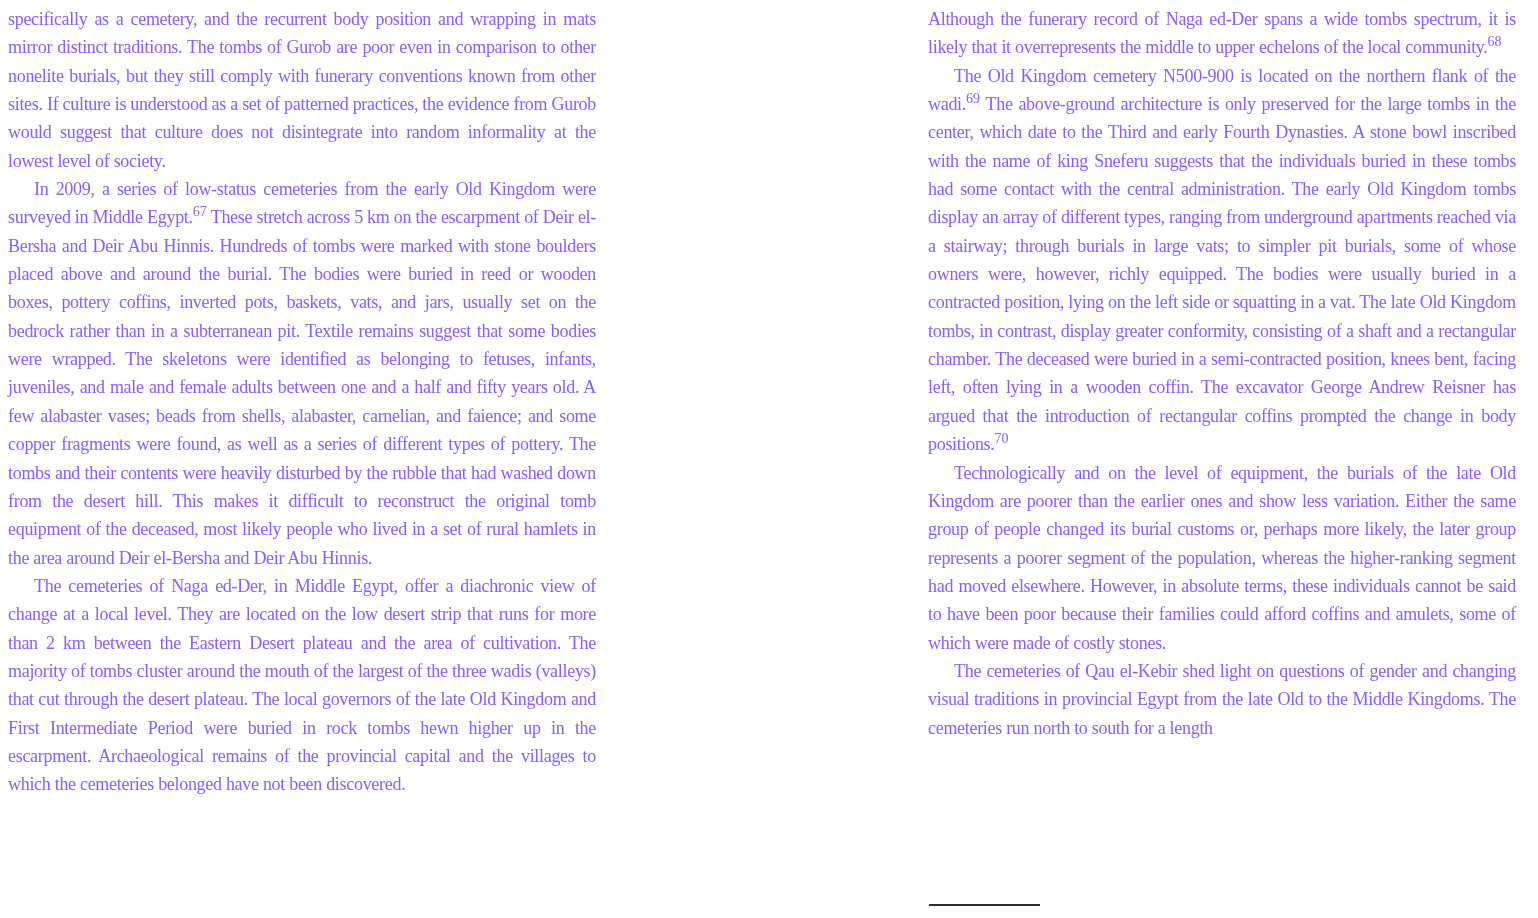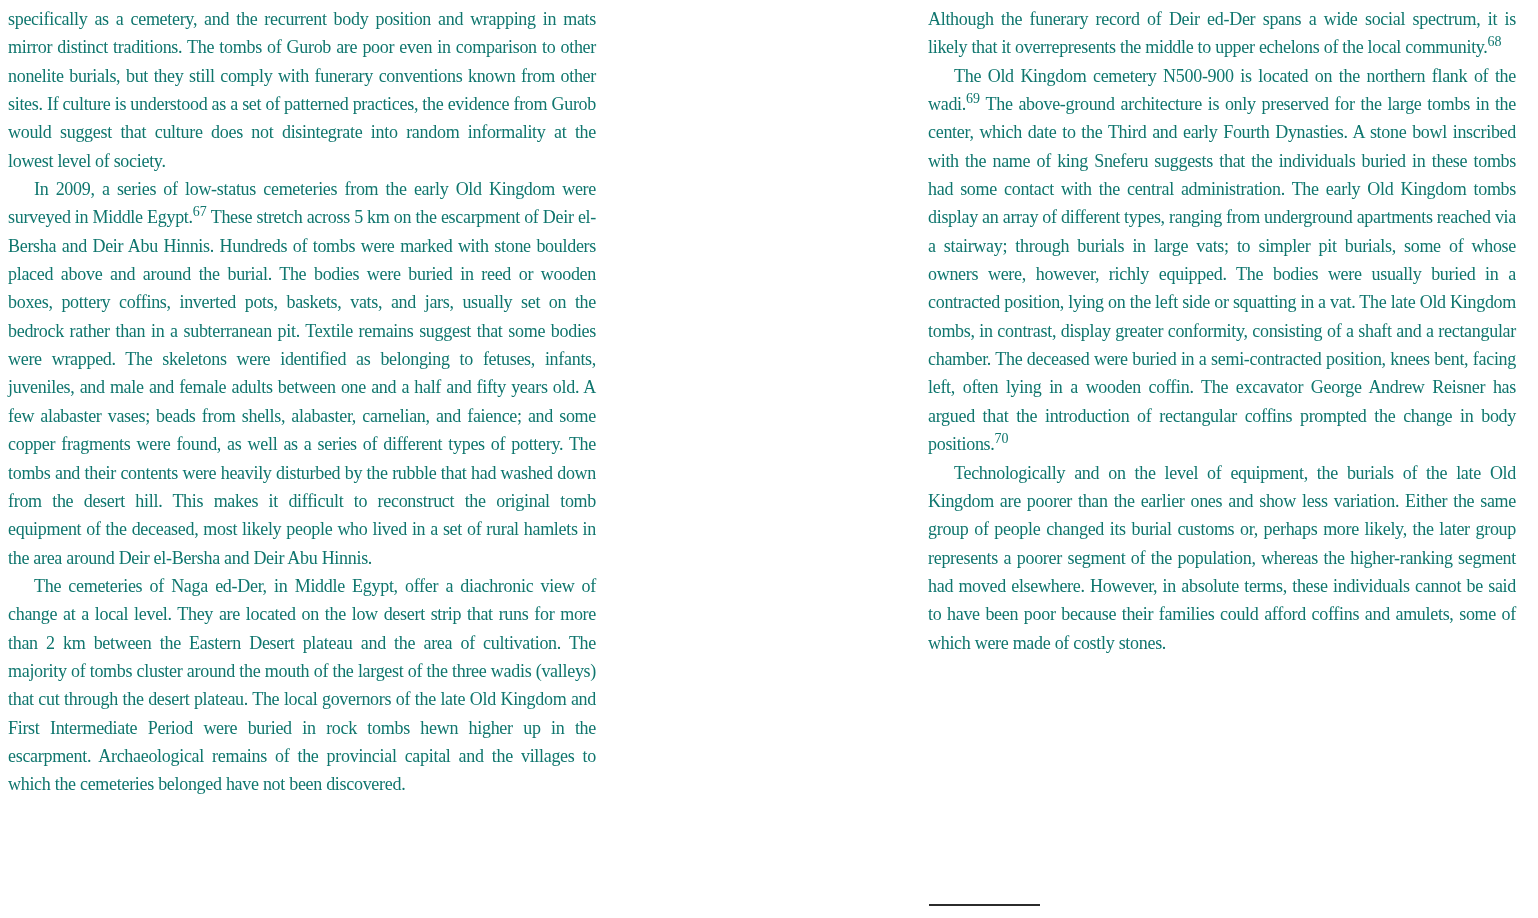--- a/index.html
+++ b/index.html
@@ -44,25 +44,26 @@
     left: 929px;
     top: 904px;
     width: 111px;
     height: 2px;
     background: #2b2b2b;
   }
 </style>
 </head>
 <body style="background: rgb(255, 255, 255);">
 
-<div class="spread" style="color: #0f766e;">
+<div class="spread" style="color: #8b5cf6;">
   <div class="column left">
       <p class="para"><span>specifically as a cemetery, and the recurrent body position and wrapping in mats mirror distinct traditions. The tombs of Gurob are poor even in comparison to other nonelite burials, but they still comply with funerary conventions known from other sites. If culture is understood as a set of patterned practices, the evidence from Gurob would suggest that culture does not disintegrate into random informality at the lowest level of society.</span></p>
       <p class="para indent"><span>In 2009, a series of low-status cemeteries from the early Old Kingdom were surveyed in Middle Egypt.</span><sup class="fn">67</sup><span> These stretch across 5 km on the escarpment of Deir el-Bersha and Deir Abu Hinnis. Hundreds of tombs were marked with stone boulders placed above and around the burial. The bodies were buried in reed or wooden boxes, pottery coffins, inverted pots, baskets, vats, and jars, usually set on the bedrock rather than in a subterranean pit. Textile remains suggest that some bodies were wrapped. The skeletons were identified as belonging to fetuses, infants, juveniles, and male and female adults between one and a half and fifty years old. A few alabaster vases; beads from shells, alabaster, carnelian, and faience; and some copper fragments were found, as well as a series of different types of pottery. The tombs and their contents were heavily disturbed by the rubble that had washed down from the desert hill. This makes it difficult to reconstruct the original tomb equipment of the deceased, most likely people who lived in a set of rural hamlets in the area around Deir el-Bersha and Deir Abu Hinnis.</span></p>
       <p class="para indent"><span>The cemeteries of Naga ed-Der, in Middle Egypt, offer a diachronic view of change at a local level. They are located on the low desert strip that runs for more than 2 km between the Eastern Desert plateau and the area of cultivation. The majority of tombs cluster around the mouth of the largest of the three wadis (valleys) that cut through the desert plateau. The local governors of the late Old Kingdom and First Intermediate Period were buried in rock tombs hewn higher up in the escarpment. Archaeological remains of the provincial capital and the villages to which the cemeteries belonged have not been discovered.</span></p>
     </div>
   <div class="column right">
-      <p class="para"><span>Although the funerary record of Deir ed-Der spans a wide social spectrum, it is likely that it overrepresents the middle to upper echelons of the local community.</span><sup class="fn">68</sup></p>
+      <p class="para"><span>Although the funerary record of Naga ed-Der spans a wide tombs spectrum, it is likely that it overrepresents the middle to upper echelons of the local community.</span><sup class="fn">68</sup></p>
       <p class="para indent"><span>The Old Kingdom cemetery N500-900 is located on the northern flank of the wadi.</span><sup class="fn">69</sup><span> The above-ground architecture is only preserved for the large tombs in the center, which date to the Third and early Fourth Dynasties. A stone bowl inscribed with the name of king Sneferu suggests that the individuals buried in these tombs had some contact with the central administration. The early Old Kingdom tombs display an array of different types, ranging from underground apartments reached via a stairway; through burials in large vats; to simpler pit burials, some of whose owners were, however, richly equipped. The bodies were usually buried in a contracted position, lying on the left side or squatting in a vat. The late Old Kingdom tombs, in contrast, display greater conformity, consisting of a shaft and a rectangular chamber. The deceased were buried in a semi-contracted position, knees bent, facing left, often lying in a wooden coffin. The excavator George Andrew Reisner has argued that the introduction of rectangular coffins prompted the change in body positions.</span><sup class="fn">70</sup></p>
       <p class="para indent"><span>Technologically and on the level of equipment, the burials of the late Old Kingdom are poorer than the earlier ones and show less variation. Either the same group of people changed its burial customs or, perhaps more likely, the later group represents a poorer segment of the population, whereas the higher-ranking segment had moved elsewhere. However, in absolute terms, these individuals cannot be said to have been poor because their families could afford coffins and amulets, some of which were made of costly stones.</span></p>
+      <p class="para indent"><span>The cemeteries of Qau el-Kebir shed light on questions of gender and changing visual traditions in provincial Egypt from the late Old to the Middle Kingdoms. The cemeteries run north to south for a length</span></p>
     </div>
   <div class="footnote-rule" style="background: rgb(43, 43, 43);"></div>
 </div>
 
 </body></html>

